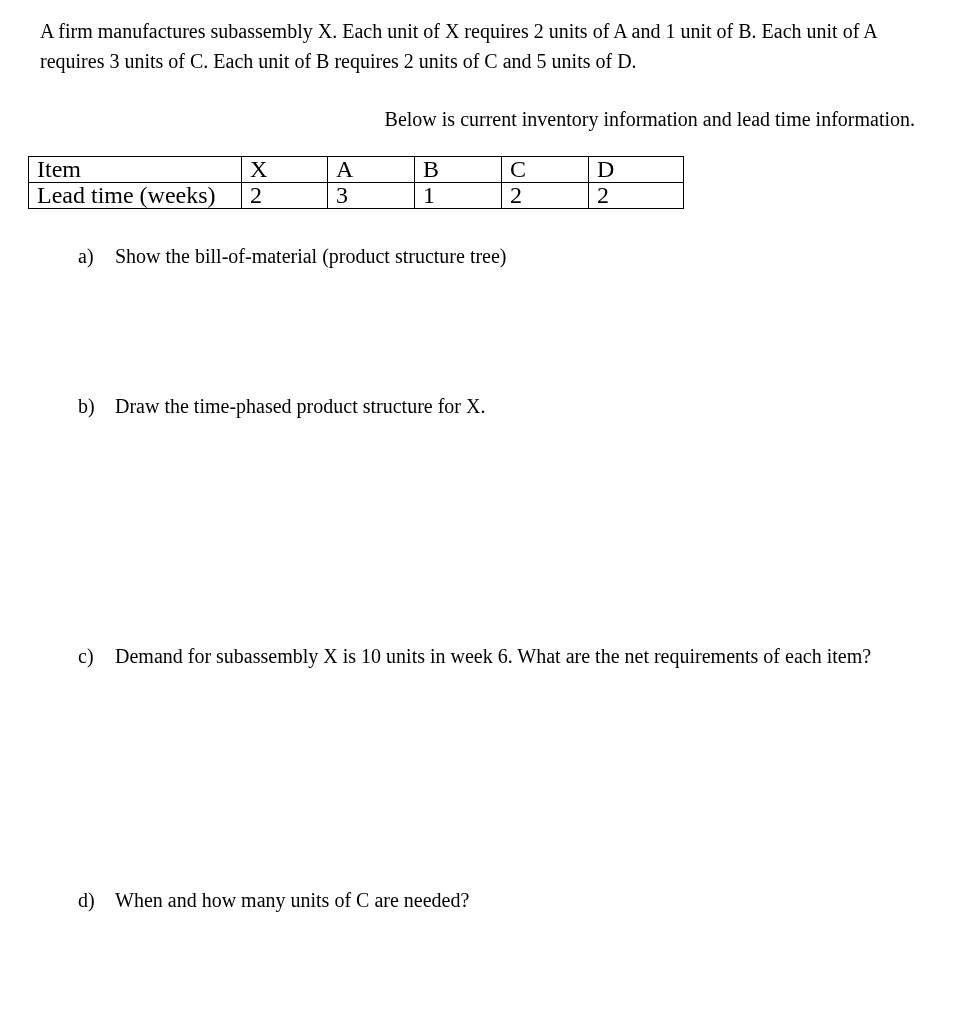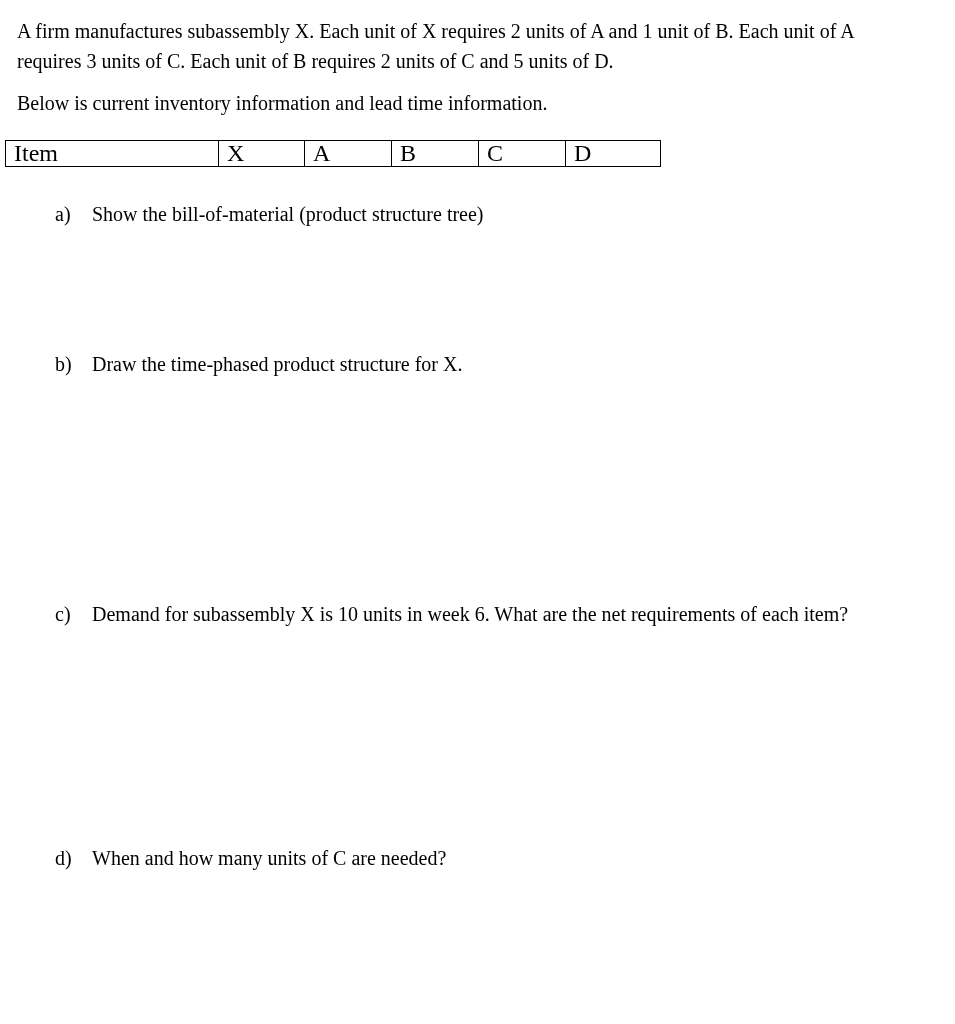--- a/index.html
+++ b/index.html
@@ -8,27 +8,27 @@
     width: 955px;
     height: 1024px;
     background: #ffffff;
     color: #000000;
     font-family: "Liberation Serif", "DejaVu Serif", serif;
   }
   .page {
     position: relative;
     width: 955px;
     height: 1024px;
-    padding: 16px 40px 0 17px;
+    padding: 16px 40px 0 40px;
     font-size: 20px;
     line-height: 30px;
     overflow: hidden;
   }
   .para1 { margin: 0; width: 872px; }
-  .para2 { margin: 12px 0 0 0; }
+  .para2 { margin: 28px 0 0 0; text-align: right; }
 
   table.inv {
     border-collapse: collapse;
     table-layout: fixed;
     margin: 22px 0 0 -12px;
   }
   table.inv td {
     border: 1.5px solid #000000;
     padding: 0 4px 1px 8px;
     font-size: 24px;
@@ -66,20 +66,28 @@
     </colgroup>
     <tbody>
       <tr>
         <td>Item</td>
         <td>X</td>
         <td>A</td>
         <td>B</td>
         <td>C</td>
         <td>D</td>
       </tr>
+      <tr>
+        <td>Lead time (weeks)</td>
+        <td>2</td>
+        <td>3</td>
+        <td>1</td>
+        <td>2</td>
+        <td>2</td>
+      </tr>
     </tbody>
   </table>
 
   <div class="question qa">
     <span class="q-letter">a)</span>
     <span class="q-text">Show the bill-of-material (product structure tree)</span>
   </div>
 
   <div class="question qb">
     <span class="q-letter">b)</span>

